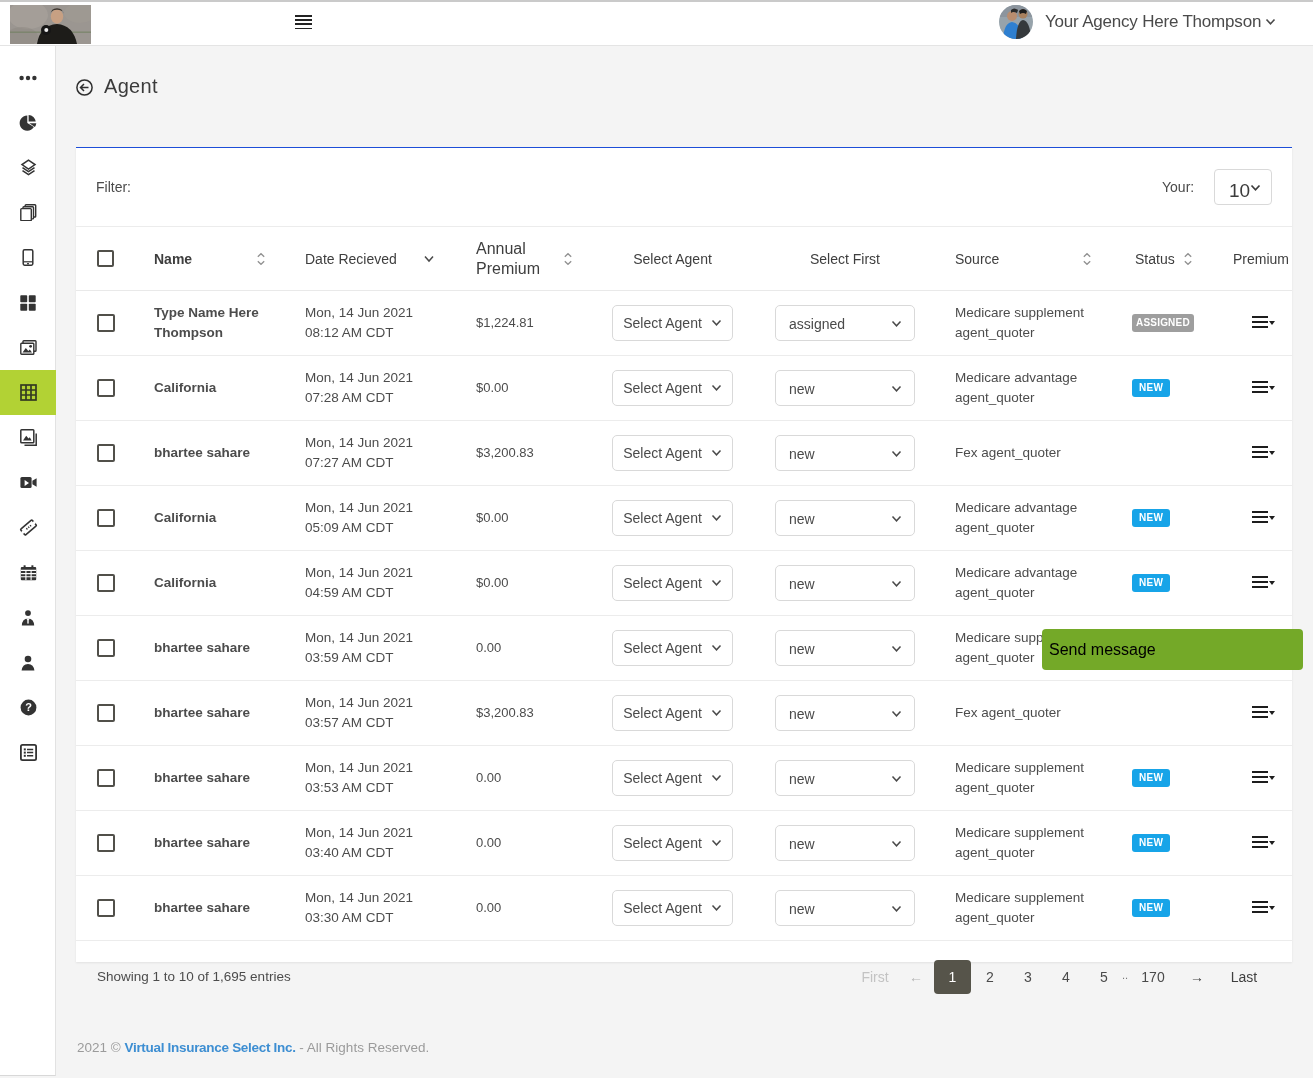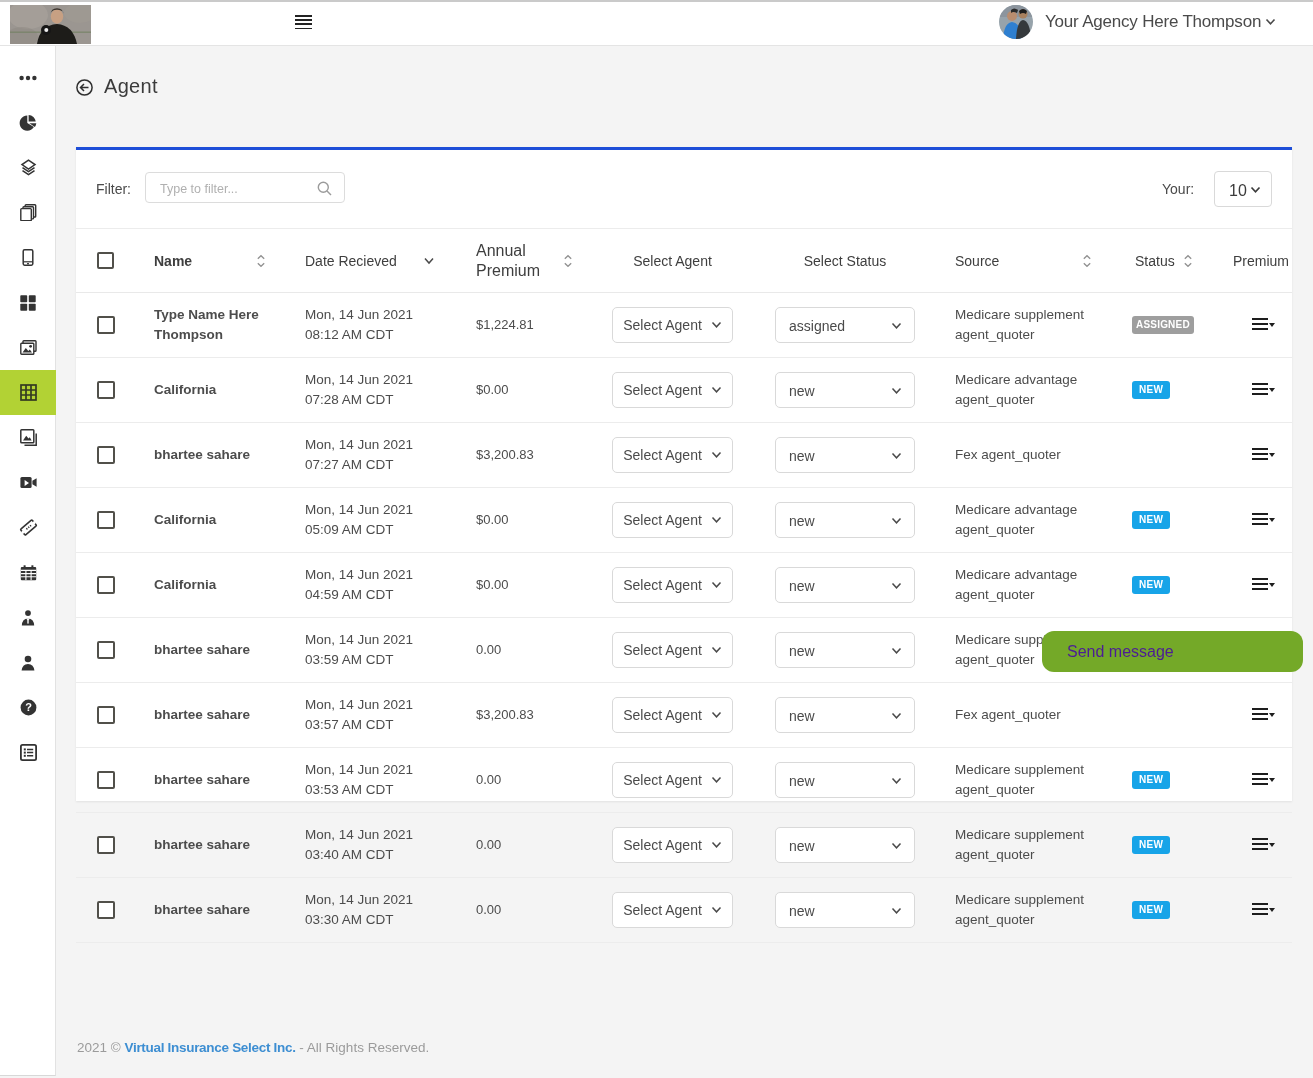--- a/index.html
+++ b/index.html
@@ -12,28 +12,28 @@
 #burger div { width:17px; height:1.8px; background:#232323; margin-bottom:2.4px; }
 #userbox { position:absolute; left:999px; top:5px; height:34px; }
 #avatar { position:absolute; left:0; top:0; width:34px; height:34px; border-radius:50%; overflow:hidden; }
 #username { position:absolute; left:46px; top:0; line-height:34px; font-size:17px; letter-spacing:-0.2px; color:#4a4a4a; white-space:nowrap; }
 #uchev { position:absolute; left:266px; top:13px; }
 #sidebar { position:absolute; left:0; top:46px; width:56px; height:1030px; background:#fff; border-right:1px solid #e2e2e2; border-bottom:1px solid #d8d8d8; }
 .sicon { position:absolute; left:0; width:56px; height:45px; display:flex; align-items:center; justify-content:center; }
 .sactive { background:#b2d234; }
 #pagehead { position:absolute; left:76px; top:79px; height:17px; }
 #leadstitle { position:absolute; left:104px; top:75px; font-size:20px; color:#3b3b3b; letter-spacing:0.3px; }
-#card { position:absolute; left:76px; top:147px; width:1216px; height:654px; background:#fff; border-top:3px solid #1d4ed8; box-shadow:0 1px 2px rgba(0,0,0,0.08); }
+#card { position:absolute; left:76px; top:147px; width:1216px; height:815px; background:#fff; border-top:1px solid #1d4ed8; box-shadow:0 1px 2px rgba(0,0,0,0.08); }
 #filterlbl { position:absolute; left:20px; top:31px; font-size:14px; color:#4a4a4a; }
 #filterinput { position:absolute; left:69px; top:22px; width:200px; height:31px; border:1px solid #dcdcdc; border-radius:4px; background:#fff; }
 #filterph { position:absolute; left:14px; top:9px; font-size:12.5px; color:#b0b0b0; }
 #searchicon { position:absolute; right:12px; top:8px; }
 #showlbl { position:absolute; left:1086px; top:31px; font-size:14px; color:#4a4a4a; }
 #showsel { position:absolute; left:1138px; top:21px; width:58px; height:36px; border:1px solid #d9d9d9; border-radius:4px; }
-#showsel span { position:absolute; left:14px; top:10px; font-size:16px; color:#3c3c3c;text-align:center; }
+#showsel span { position:absolute; left:14px; top:10px; font-size:19px; color:#3c3c3c;text-align:center; }
 #showsel .chev { position:absolute; right:10px; top:14px; }
 table { position:absolute; left:0; top:78px; width:1216px; border-collapse:collapse; table-layout:fixed; }
 th { position:relative; }
 th, td { font-weight:normal; text-align:left; vertical-align:middle; font-size:13.5px; color:#4c4c4c; }
 thead tr { height:64px; }
 thead th { border-top:1px solid #ececec; border-bottom:1px solid #e9e9e9; color:#3e3e3e; font-size:14px; }
 tbody tr { height:65px; }
 tbody td { border-bottom:1px solid #ececec; }
 .cb { width:18px; height:18px; border:2px solid #51504a; border-radius:2px; margin-left:21px; display:block; background:#fff; }
 .cb.h { width:17px; height:17px; }
@@ -48,21 +48,21 @@
 .selstat { width:140px; height:36px; margin:0 auto; border:1px solid #d9d9d9; border-radius:5px; background:#fff; position:relative; }
 .selstat span { position:absolute; left:13px; top:10px; font-size:14px; color:#4a4a4a; }
 .selstat .chev { position:absolute; right:12px; top:14px; }
 .badge { display:inline-block; height:18px; line-height:18px; padding:0 5px; border-radius:3px; color:#fff; font-size:10px; font-weight:bold; letter-spacing:0.3px; }
 .bnew { background:#17a4e8; padding:0 7px; }
 .bassigned { background:#9e9e9e; padding:0 4px; letter-spacing:0.2px; }
 .actionbtn { width:24px; height:16px; position:relative; margin-left:37px; }
 .actionbtn .b { position:absolute; left:0; width:15.5px; height:1.9px; background:#1d1d1d; }
 .actionbtn .caret { position:absolute; left:16.8px; top:6.2px; width:0; height:0; border-left:3.2px solid transparent; border-right:3.2px solid transparent; border-top:4.2px solid #1d1d1d; }
 .sort { position:absolute; top:50%; transform:translateY(-50%); }
-#toast { position:absolute; left:966px; top:481px; width:261px; height:41px; background:#74a928; border-radius:12px; color:#4c1d95; font-size:16px; line-height:41px; padding-left:25px; z-index:5; }
+#toast { position:absolute; left:966px; top:481px; width:261px; height:41px; background:#74a928; border-radius:4px; color:#000000; font-size:16px; line-height:41px; padding-left:7px; z-index:5; }
 #pgrow { position:absolute; left:0; top:792px; width:1216px; height:75px; }
 #showing { position:absolute; left:21px; top:29px; font-size:13.5px; color:#4c4c4c; }
 .pgitem { position:absolute; top:29px; transform:translateX(-50%); font-size:14px; color:#4a4a4a; }
 #pg1 { position:absolute; left:858px; top:20px; width:37px; height:34px; background:#56544a; border-radius:4px; color:#fff; font-size:14px; text-align:center; line-height:34px; }
 #footer { position:absolute; left:77px; top:1040px; font-size:13.5px; color:#9b9b9b; }
 #footer a { color:#3d8ed2; text-decoration:none; font-weight:bold; letter-spacing:-0.3px; }
 svg { display:block; }
 </style>
 </head>
 <body>
@@ -229,27 +229,20 @@
 <div id="pagehead">
 <svg width="17" height="17" viewBox="0 0 17 17">
       <circle cx="8.5" cy="8.5" r="7.6" fill="none" stroke="#2f2f2f" stroke-width="1.5"></circle>
       <path d="M12.5 8.5 L5 8.5 M8 5 L4.5 8.5 L8 12" fill="none" stroke="#2f2f2f" stroke-width="1.5"></path>
     </svg>
 </div>
 <div id="leadstitle">Agent</div>
 
 <div id="card">
   <div id="filterlbl">Filter:</div>
-  <div id="filterinput">
-    <div id="filterph">Type to filter...</div>
-    <svg id="searchicon" width="15" height="15" viewBox="0 0 15 15">
-        <circle cx="6.3" cy="6.3" r="5" fill="none" stroke="#9b9b9b" stroke-width="1.4"></circle>
-        <path d="M10 10 L14 14" stroke="#9b9b9b" stroke-width="1.4"></path>
-      </svg>
-  </div>
   <div id="showlbl">Your:</div>
   <div id="showsel">
       <span>10</span>
     <svg class="chev" width="11" height="8" viewBox="0 0 11 8">
         <path d="M1.5 1.5 L5.5 5.8 L9.5 1.5" fill="none" stroke="#3c3c3c" stroke-width="1.7"></path>
       </svg>
   </div>
   <table>
     <colgroup>
       <col style="width:60px">
@@ -278,21 +271,21 @@
                 <path d="M1 1.5 L5 6 L9 1.5" fill="none" stroke="#4a4a4a" stroke-width="1.5"></path>
               </svg>
             </span></th>
         <th class="c4pad" style="font-size:16px">Annual<br>Premium<span class="sort" style="right:18px">
               <svg width="8" height="13" viewBox="0 0 8 13">
                 <path d="M0.8 4.2 L4 1.2 L7.2 4.2" fill="none" stroke="#919191" stroke-width="1.3"></path>
                 <path d="M0.8 8.8 L4 11.8 L7.2 8.8" fill="none" stroke="#919191" stroke-width="1.3"></path>
               </svg>
             </span></th>
         <th class="hcenter">Select Agent</th>
-        <th class="hcenter">Select Status</th>
+        <th class="hcenter">Select First</th>
         <th class="c7pad">Source<span class="sort" style="right:24px">
               <svg width="8" height="13" viewBox="0 0 8 13">
                 <path d="M0.8 4.2 L4 1.2 L7.2 4.2" fill="none" stroke="#919191" stroke-width="1.3"></path>
                 <path d="M0.8 8.8 L4 11.8 L7.2 8.8" fill="none" stroke="#919191" stroke-width="1.3"></path>
               </svg>
             </span></th>
         <th class="c8pad" style="padding-left:20px">Status<span class="sort" style="right:23px">
               <svg width="8" height="13" viewBox="0 0 8 13">
                 <path d="M0.8 4.2 L4 1.2 L7.2 4.2" fill="none" stroke="#919191" stroke-width="1.3"></path>
                 <path d="M0.8 8.8 L4 11.8 L7.2 8.8" fill="none" stroke="#919191" stroke-width="1.3"></path>
@@ -600,15 +593,29 @@
             <div class="actionbtn">
               <div class="b" style="top:1px"></div>
               <div class="b" style="top:6px"></div>
               <div class="b" style="top:11px"></div>
               <div class="caret"></div>
             </div>
           </td>
         </tr>
 </tbody>
   </table>
+  <div id="pgrow">
+    <div id="showing">Showing 1 to 10 of 1,695 entries</div>
+    <span class="pgitem" style="left:799px;color:#c3c3c3;">First</span>
+    <span class="pgitem" style="left:840px;color:#b5b5b5;">←</span>
+    <span id="pg1">1</span>
+    <span class="pgitem" style="left:914px;">2</span>
+    <span class="pgitem" style="left:952px;">3</span>
+    <span class="pgitem" style="left:990px;">4</span>
+    <span class="pgitem" style="left:1028px;">5</span>
+    <span class="pgitem" style="left:1049px;font-size:11px;color:#7a7a7a;">..</span>
+    <span class="pgitem" style="left:1077px;">170</span>
+    <span class="pgitem" style="left:1121px;color:#3f3f3f;">→</span>
+    <span class="pgitem" style="left:1168px;color:#3f3f3f;">Last</span>
+  </div>
   <div id="toast">Send message</div>
 </div>
 <div id="footer">2021 © <a href="#">Virtual Insurance Select Inc.</a> - All Rights Reserved.</div>
 
 </body></html>

